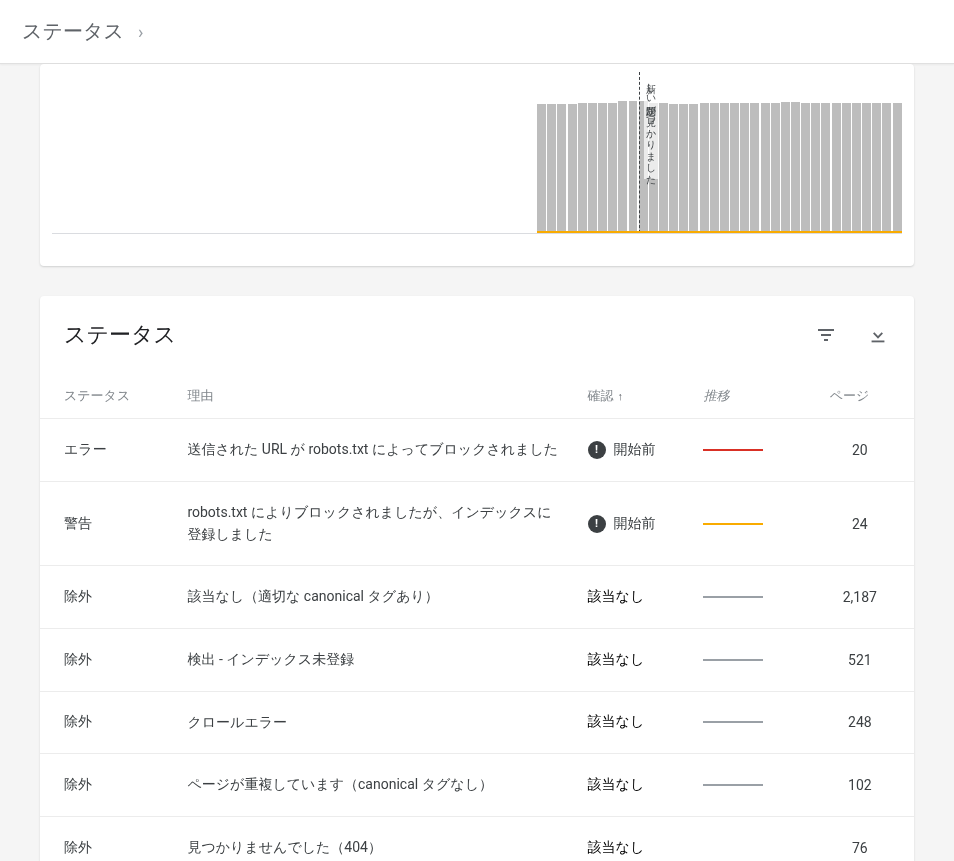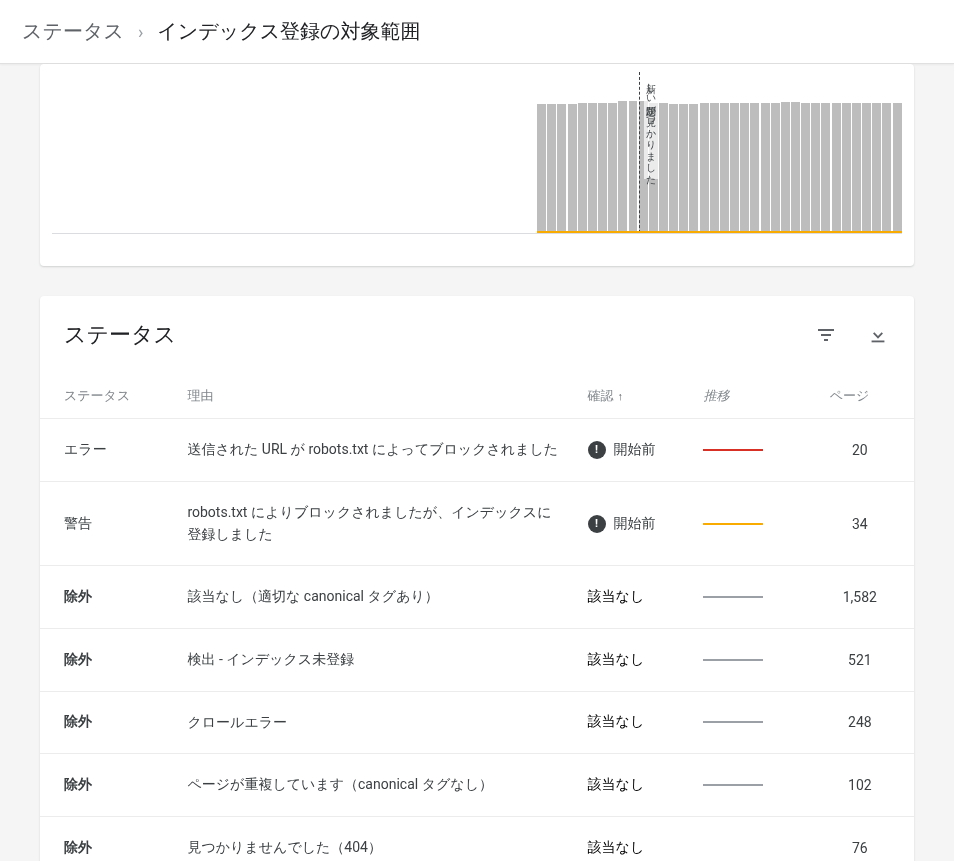--- a/index.html
+++ b/index.html
@@ -127,21 +127,21 @@
 .tbl td { padding:20px 0; font-size:14px; color:#3c4043; }
 .col-status { width:140px; padding-left:24px !important; }
 .col-reason { width:380px; padding-right:26px !important; line-height:1.55; }
 .col-confirm { width:110px; }
 .col-spark { width:120px;font-style:italic; }
 .col-pages { width:80px; padding-right:24px !important; text-align:center; }
 .tbl th.col-confirm { cursor:pointer; }
 
 .st-error { color:#d93025; }
 .st-warn  { color:#f9ab00; }
-.st-excl  { color:#80868b;font-weight:bold; }
+.st-excl  { color:#80868b; }
 
 .confirm-cell { display:flex; align-items:center; gap:8px; }
 .confirm-cell.na { color:#000000; }
 .conf-icon {
   width:18px;height:18px;border-radius:50%;
   background:#3c4043;
   display:inline-flex;align-items:center;justify-content:center;
 }
 .conf-icon::after { content:"!"; color:#fff; font-size:11px; font-weight:700; }
 
@@ -153,21 +153,20 @@
 .spark.gray { background:#9aa0a6; }
 
 .sorter { font-size:11px; color:#5f6368; margin-left:4px; }
 </style>
 </head>
 <body>
 
 <div class="header-bar">
   <span class="crumb">ステータス</span>
   <span class="chev">›</span>
-  <span class="title">インデックス登録の対象範囲</span>
 </div>
 
 <div class="card chart-card">
   <div class="chart-wrap">
     <div class="plot" id="plot">
       <div class="bars" id="bars" style="padding-left: 57%;">
           <div class="bar" style="height: 80%;"></div>
           <div class="bar" style="height: 80%;"></div>
           <div class="bar" style="height: 80.3333%;"></div>
           <div class="bar" style="height: 80.3333%;"></div>
@@ -265,34 +264,34 @@
           <td class="col-reason">robots.txt によりブロックされましたが、インデックスに登録しました</td>
           <td class="col-confirm">
             <div class="confirm-cell">
               <span class="conf-icon"></span>
               <span>開始前</span>
             </div>
           </td>
           <td class="col-spark">
             <div class="spark orange"></div>
           </td>
-          <td class="col-pages">34</td>
+          <td class="col-pages">24</td>
         </tr>
         <tr>
           <td class="col-status st-excl">除外</td>
           <td class="col-reason">該当なし（適切な canonical タグあり）</td>
           <td class="col-confirm">
             <div class="confirm-cell na">
               <span>該当なし</span>
             </div>
           </td>
           <td class="col-spark">
             <div class="spark gray"></div>
           </td>
-          <td class="col-pages">1,582</td>
+          <td class="col-pages">2,187</td>
         </tr>
         <tr>
           <td class="col-status st-excl">除外</td>
           <td class="col-reason">検出 - インデックス未登録</td>
           <td class="col-confirm">
             <div class="confirm-cell na">
               <span>該当なし</span>
             </div>
           </td>
           <td class="col-spark">

